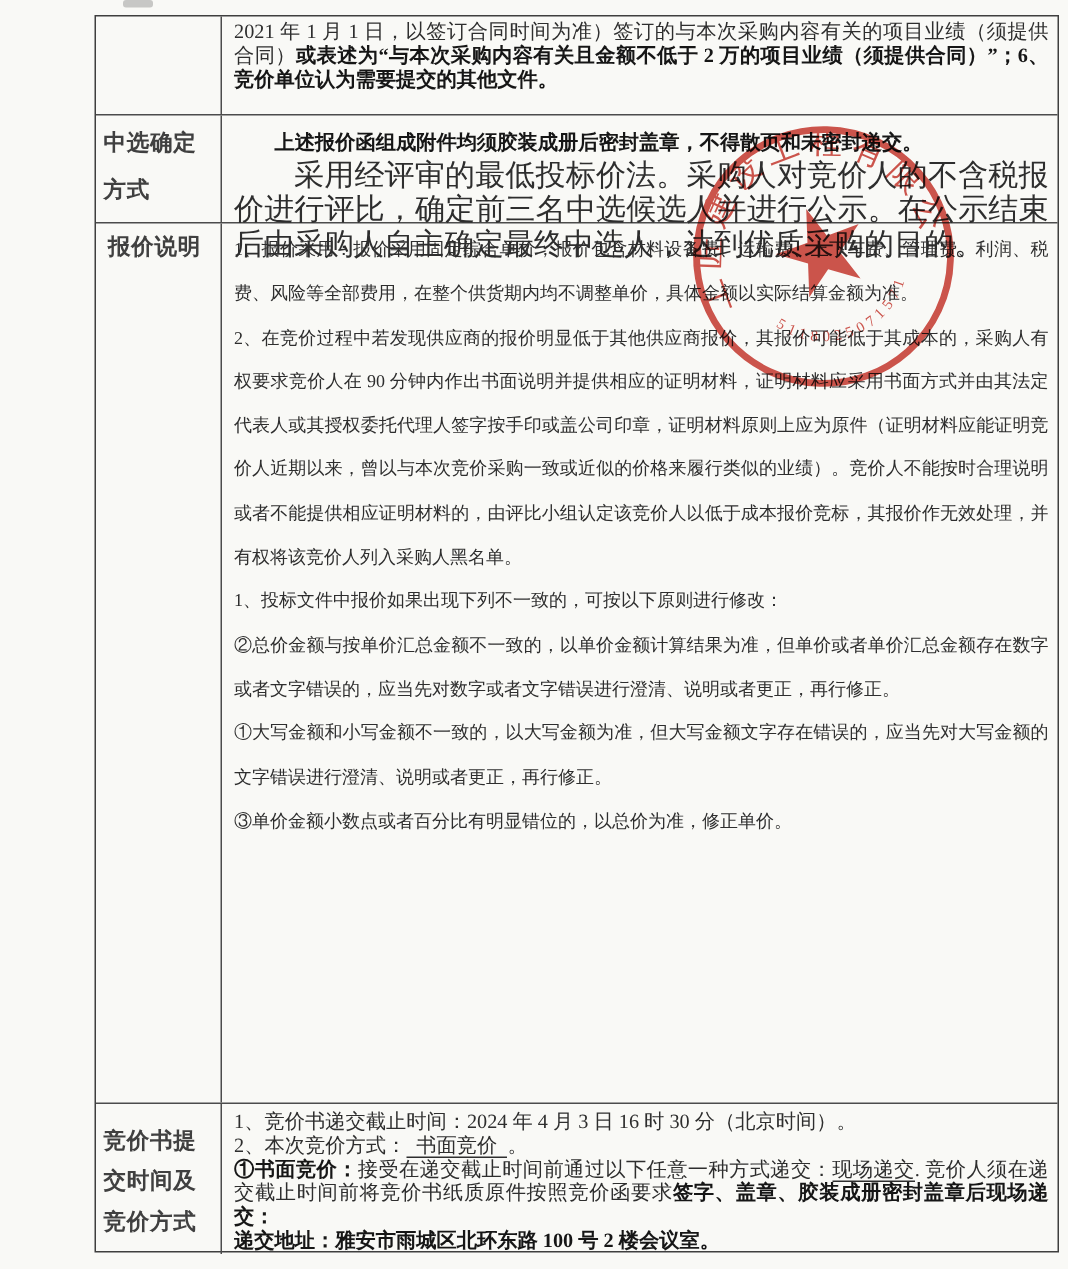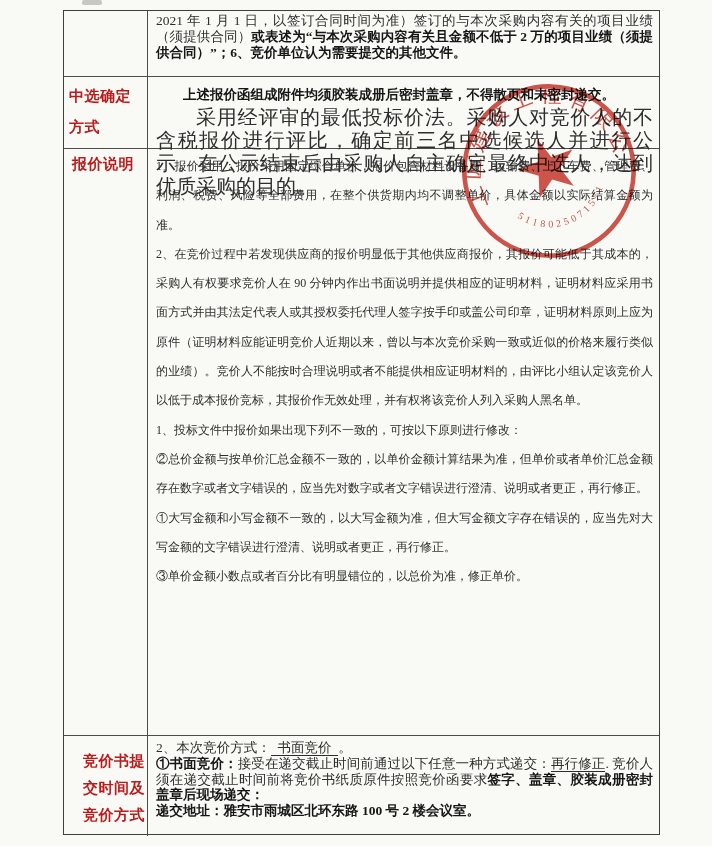--- a/index.html
+++ b/index.html
@@ -4,46 +4,46 @@
 <style>
   html,body{margin:0;padding:0;}
   body{
     width:712px;height:846px;position:relative;overflow:hidden;
     background:#f9f9f6;
     font-family:"Liberation Serif","DejaVu Serif",serif;
     color:#2e2e2e;
   }
   .smudge{position:absolute;left:82px;top:0;width:20px;height:5px;background:#6b6b6b;opacity:.35;border-radius:2px;}
   .doc-table{
-    position:absolute;left:63px;top:10px;width:597px;height:825px;
+    position:absolute;left:63px;top:10px;width:643px;height:825px;
     box-sizing:border-box;border:1px solid #3f3f3f;background:transparent;
   }
   .row{display:flex;box-sizing:border-box;}
   .row + .row{border-top:1px solid #4c4c4c;}
   .label-cell{
     width:84px;flex:0 0 84px;box-sizing:border-box;border-right:1px solid #4c4c4c;
-    font-weight:700;font-size:15px;color:#b91c1c;
+    font-weight:700;font-size:15px;color:#404040;
     padding:4px 2px 0 5px;letter-spacing:.5px;word-break:break-all;
   }
   .content-cell{flex:1 1 auto;box-sizing:border-box;padding:2px 6px 0 8px;text-align:justify;word-break:break-all;}
   .para{margin:0;}
   .para.indent{text-indent:2em;margin-top:26px;}
   .b{font-weight:700;color:#161616;}
   .u{border-bottom:1px solid #2e2e2e;white-space:pre;}
   
   .r1{height:65px;}
   .r1 .content-cell{font-size:13.5px;line-height:16px;padding-top:2px;}
   .r2{height:72px;}
   .r2 .label-cell{line-height:31px;padding-top:4px;}
   .r2 .content-cell{font-size:20px;line-height:23px;padding-top:3px;}
   .r3{height:587px;}
   .r3 .label-cell{padding-top:6px;padding-left:8px;}
   .r3 .content-cell{font-size:12px;line-height:29.3px;padding-top:3px;font-family:Liberation Serif, serif;}
   .r4{height:101px;}
-  .r4 .label-cell{line-height:27px;padding-top:12px;text-align:right;}
+  .r4 .label-cell{line-height:27px;padding-top:12px;}
   .r4 .content-cell{font-size:13.5px;line-height:15.8px;padding-top:4px;}
   
   .seal{
     position:absolute;left:458px;top:80px;width:182px;height:182px;
     transform:rotate(-20deg);opacity:.85;mix-blend-mode:multiply;pointer-events:none;
   }
   .seal text{font-family:"Liberation Serif","DejaVu Serif",serif;}
 </style>
 </head>
 <body>
@@ -71,22 +71,23 @@
         <p class="para"><span class="">2、在竞价过程中若发现供应商的报价明显低于其他供应商报价，其报价可能低于其成本的，采购人有权要求竞价人在 90 分钟内作出书面说明并提供相应的证明材料，证明材料应采用书面方式并由其法定代表人或其授权委托代理人签字按手印或盖公司印章，证明材料原则上应为原件（证明材料应能证明竞价人近期以来，曾以与本次竞价采购一致或近似的价格来履行类似的业绩）。竞价人不能按时合理说明或者不能提供相应证明材料的，由评比小组认定该竞价人以低于成本报价竞标，其报价作无效处理，并有权将该竞价人列入采购人黑名单。</span></p>
         <p class="para"><span class="">1、投标文件中报价如果出现下列不一致的，可按以下原则进行修改：</span></p>
         <p class="para"><span class="">②总价金额与按单价汇总金额不一致的，以单价金额计算结果为准，但单价或者单价汇总金额存在数字或者文字错误的，应当先对数字或者文字错误进行澄清、说明或者更正，再行修正。</span></p>
         <p class="para"><span class="">①大写金额和小写金额不一致的，以大写金额为准，但大写金额文字存在错误的，应当先对大写金额的文字错误进行澄清、说明或者更正，再行修正。</span></p>
         <p class="para"><span class="">③单价金额小数点或者百分比有明显错位的，以总价为准，修正单价。</span></p>
       </div>
   </div>
   <div class="row r4">
     <div class="label-cell">竞价书提交时间及竞价方式</div>
     <div class="content-cell">
+        <p class="para"><span class="">1、竞价书递交截止时间：2024 年 4 月 3 日 16 时 30 分（北京时间）。</span></p>
         <p class="para"><span class="">2、本次竞价方式：</span><span class="u">  书面竞价  </span><span class="">。</span></p>
-        <p class="para"><span class="b ">①书面竞价：</span><span class="">接受在递交截止时间前通过以下任意一种方式递交：</span><span class="u">再行修正</span><span class="">. 竞价人须在递交截止时间前将竞价书纸质原件按照竞价函要求</span><span class="b ">签字、盖章、胶装成册密封盖章后现场递交：</span></p>
+        <p class="para"><span class="b ">①书面竞价：</span><span class="">接受在递交截止时间前通过以下任意一种方式递交：</span><span class="u">现场递交</span><span class="">. 竞价人须在递交截止时间前将竞价书纸质原件按照竞价函要求</span><span class="b ">签字、盖章、胶装成册密封盖章后现场递交：</span></p>
         <p class="para"><span class="b ">递交地址：雅安市雨城区北环东路 100 号 2 楼会议室。</span></p>
       </div>
   </div>
 </div>
 
 <div class="seal">
   <svg viewBox="0 0 200 200" width="182" height="182">
     <defs>
       <path id="sealTopArc" d="M 28.6 126 A 76 76 0 1 1 171.4 126" fill="none"></path>
       <path id="sealBottomArc" d="M 46.3 131 A 62 62 0 0 0 153.7 131" fill="none"></path>

